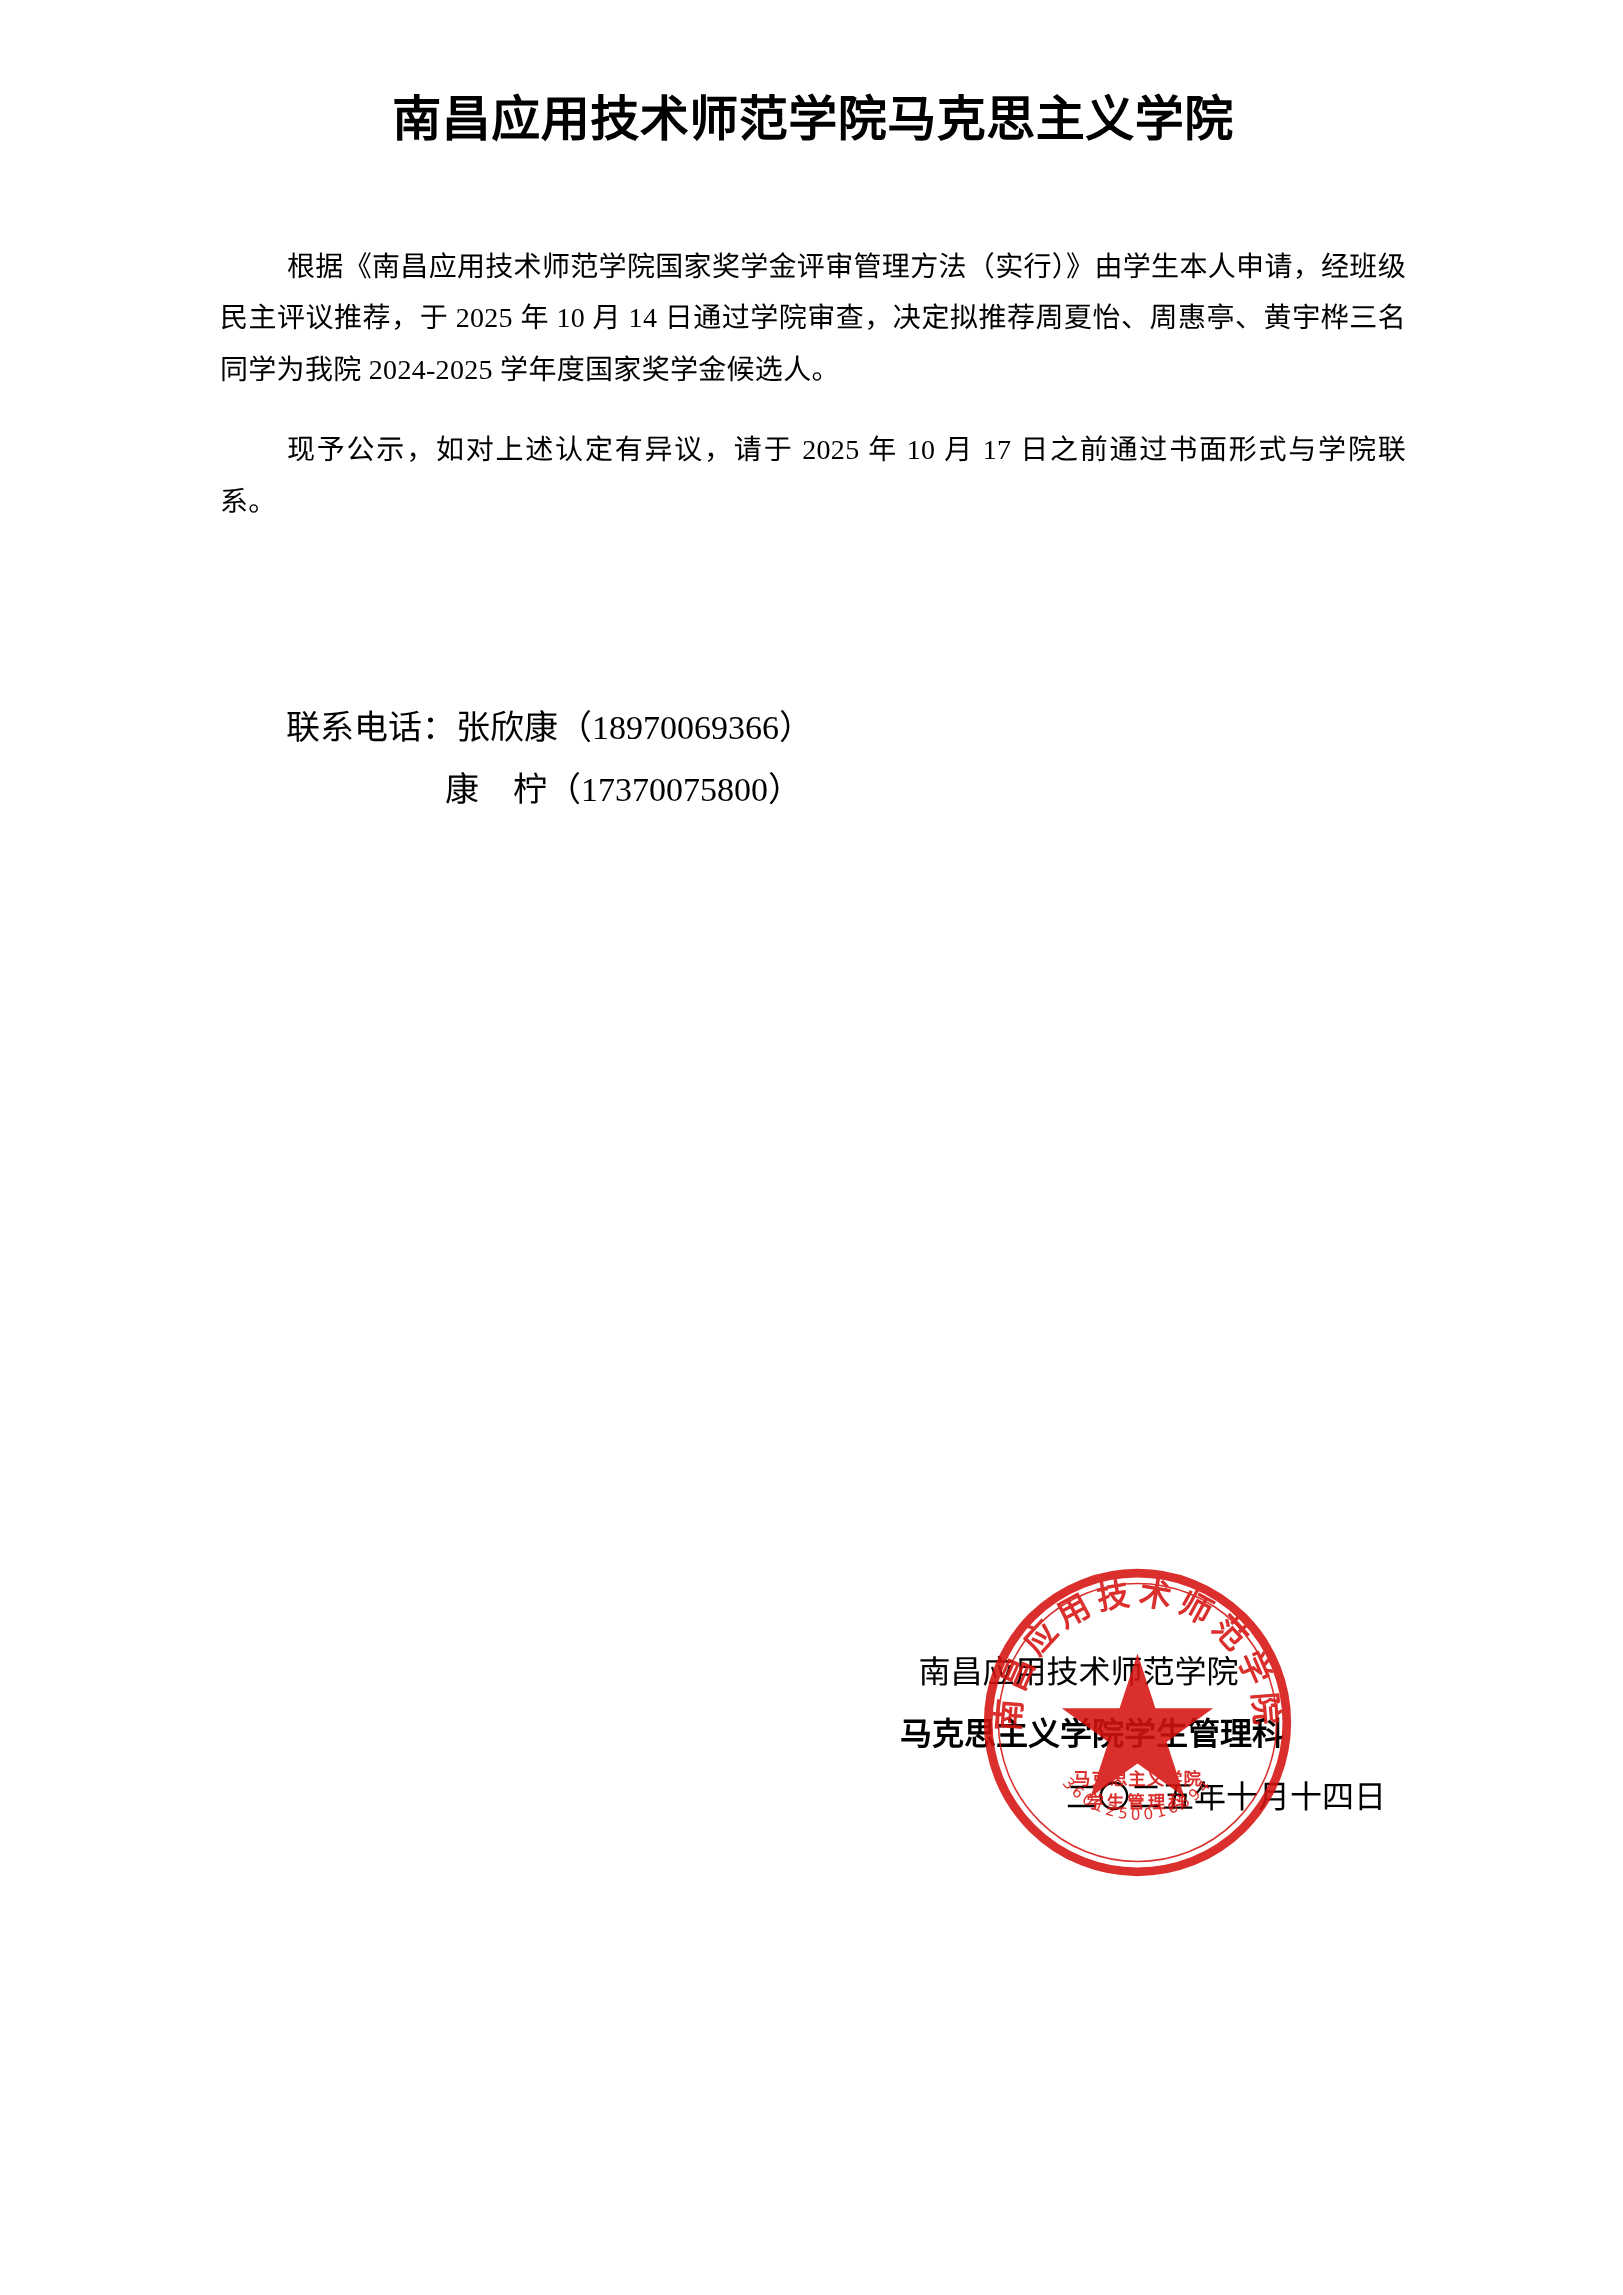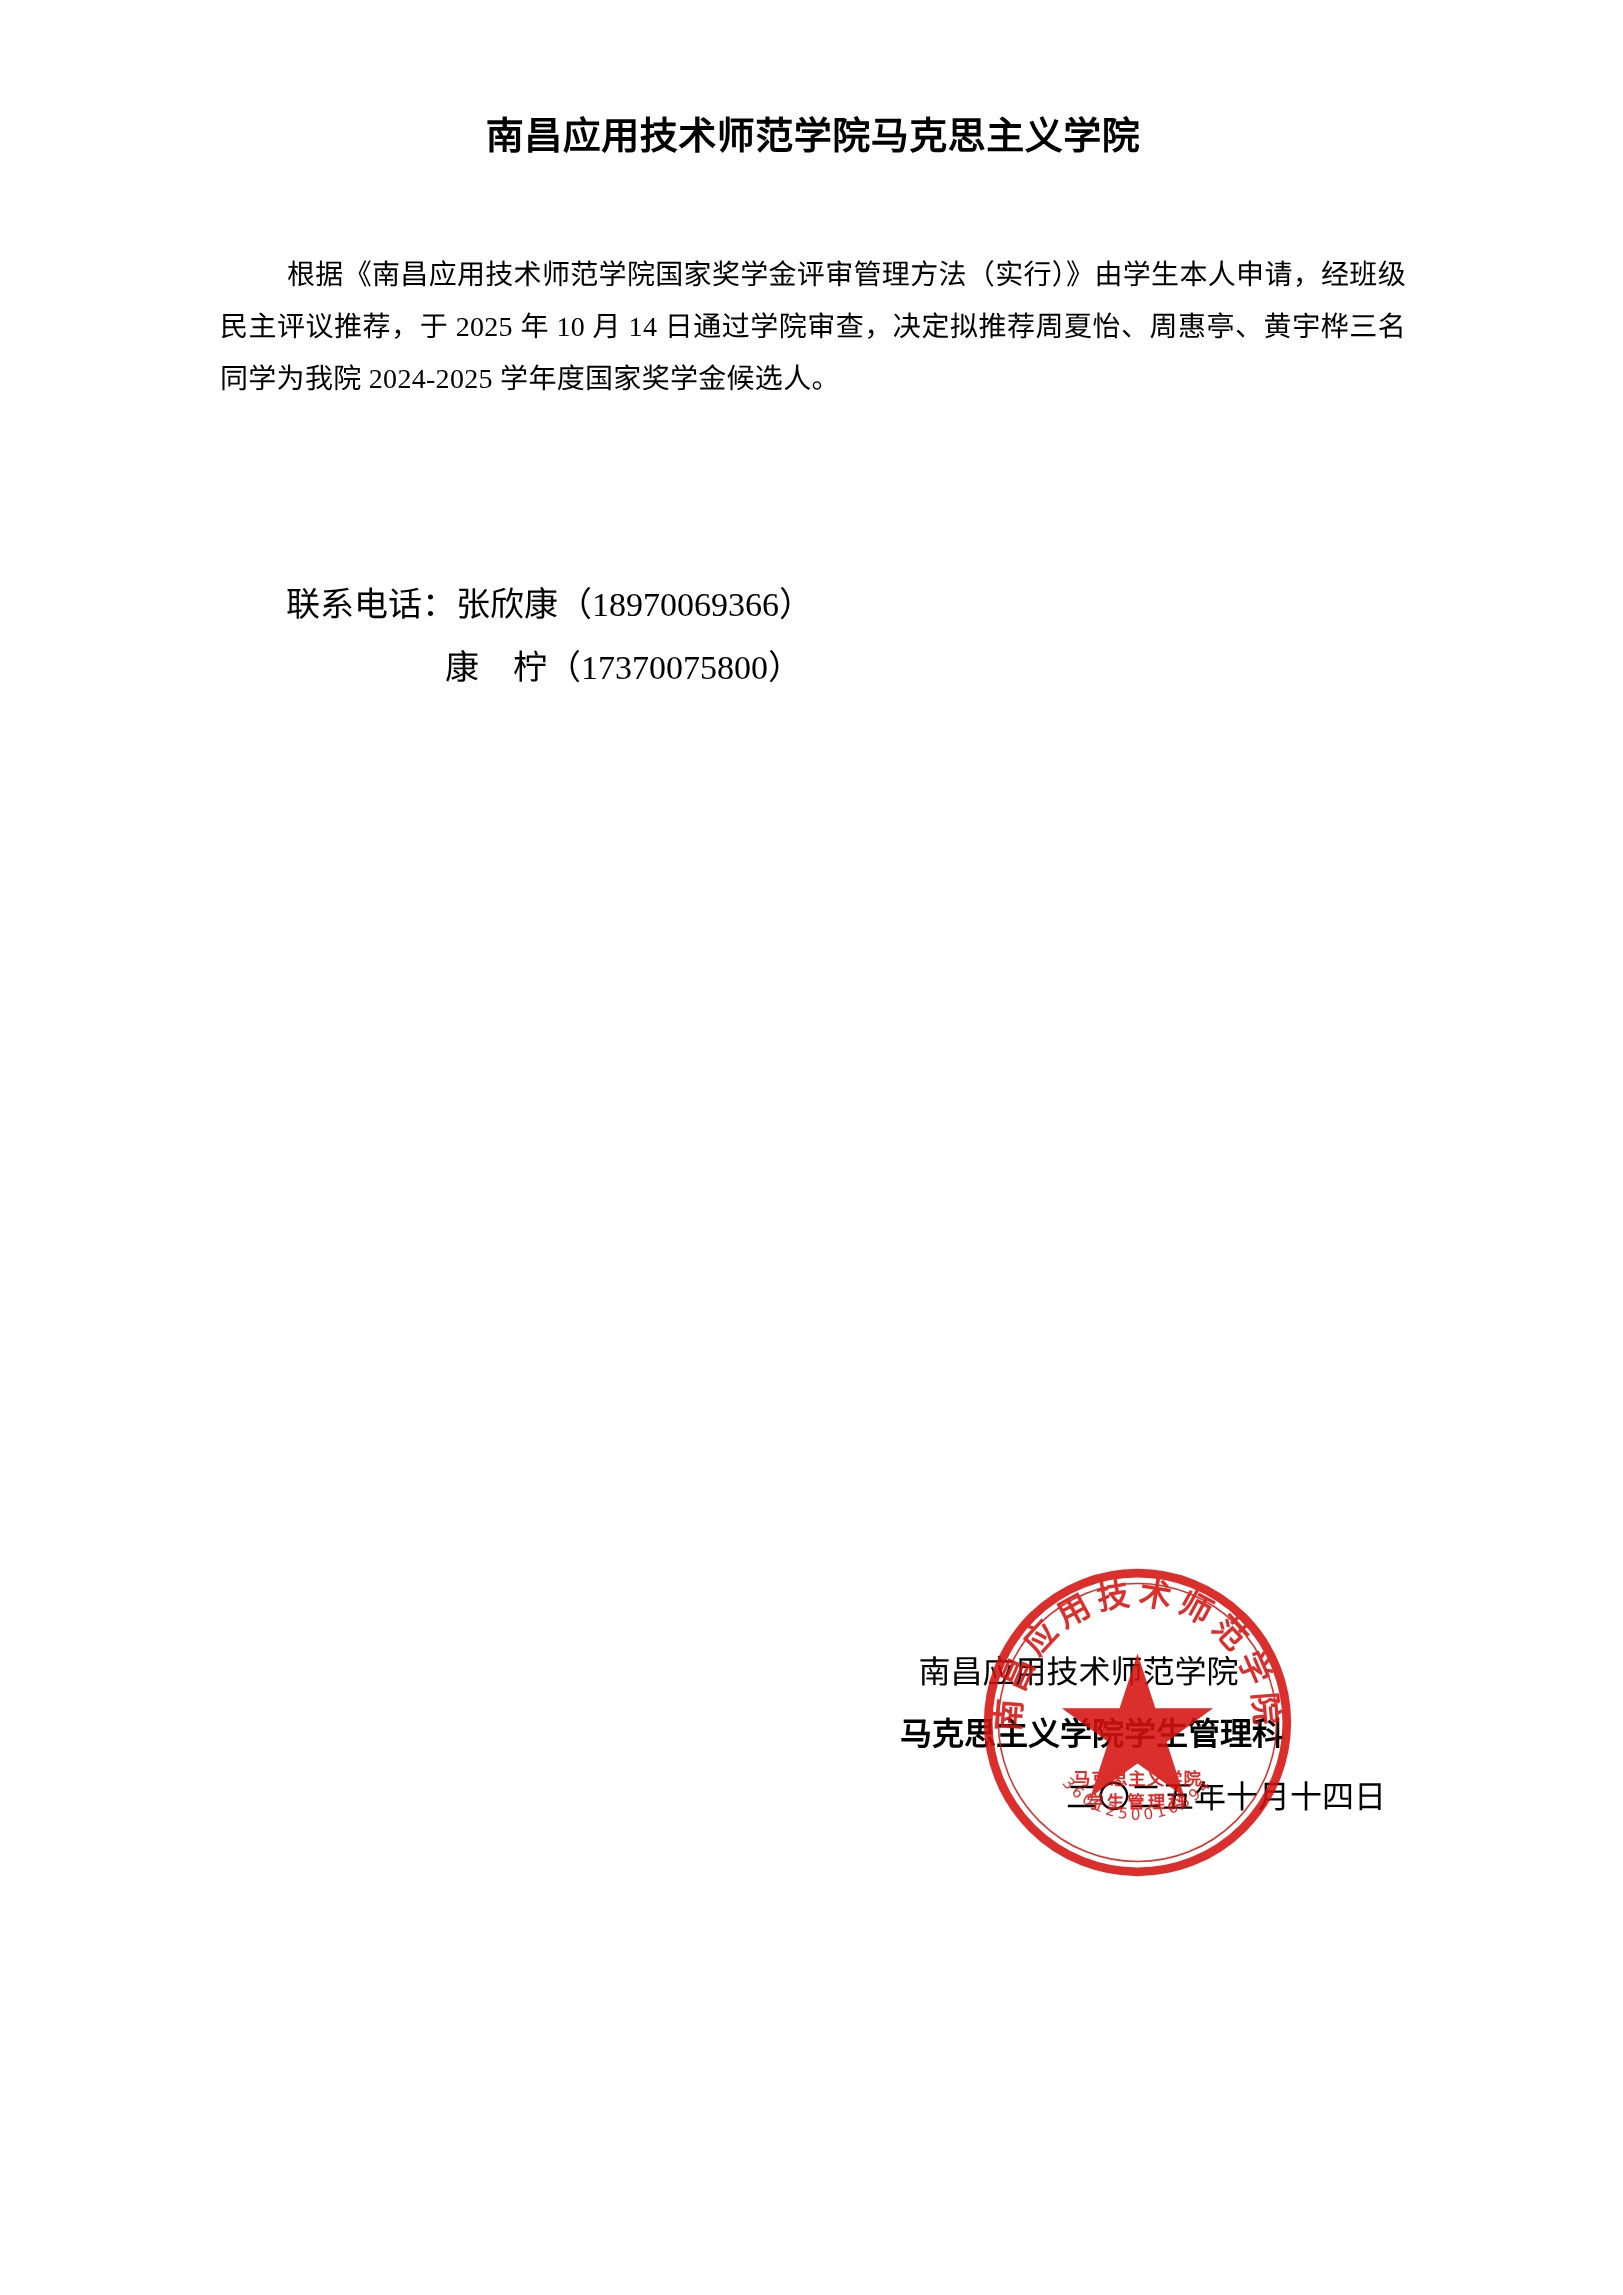--- a/index.html
+++ b/index.html
@@ -28,25 +28,25 @@
 
   .content {
     position: absolute;
     left: 220px;
     top: 0;
     width: 1186px;
   }
 
   
   .doc-title {
-    margin-top: 110px;
+    margin-top: 86px;
     text-align: center;
     font-family: "DejaVu Sans", "Liberation Sans", sans-serif;
     font-weight: bold;
-    font-size: 38px;
+    font-size: 49px;
     line-height: 1.38;
     letter-spacing: 0.5px;
     color: #000;
   }
   .doc-title .line {
     display: block;
     white-space: nowrap;
   }
 
   
@@ -126,20 +126,21 @@
 
 <div class="page">
   <div class="content">
 
     <div class="doc-title">
       <span class="line">南昌应用技术师范学院马克思主义学院</span>
     </div>
 
     <div class="body-block">
       <p class="para indent">根据《南昌应用技术师范学院国家奖学金评审管理方法（实行）》由学生本人申请，经班级民主评议推荐，于 2025 年 10 月 14 日通过学院审查，决定拟推荐周夏怡、周惠亭、黄宇桦三名同学为我院 2024-2025 学年度国家奖学金候选人。</p>
+      <p class="para indent">现予公示，如对上述认定有异议，请于 2025 年 10 月 17 日之前通过书面形式与学院联系。</p>
     </div>
 
     <div class="contact-block">
       <div class="contact-row first">
         <span class="label">联系电话：</span><span class="contact-name">张欣康</span><span>（18970069366）</span>
       </div>
       <div class="contact-row rest">
         <span class="contact-name">康　柠</span><span>（17370075800）</span>
       </div>
     </div>

